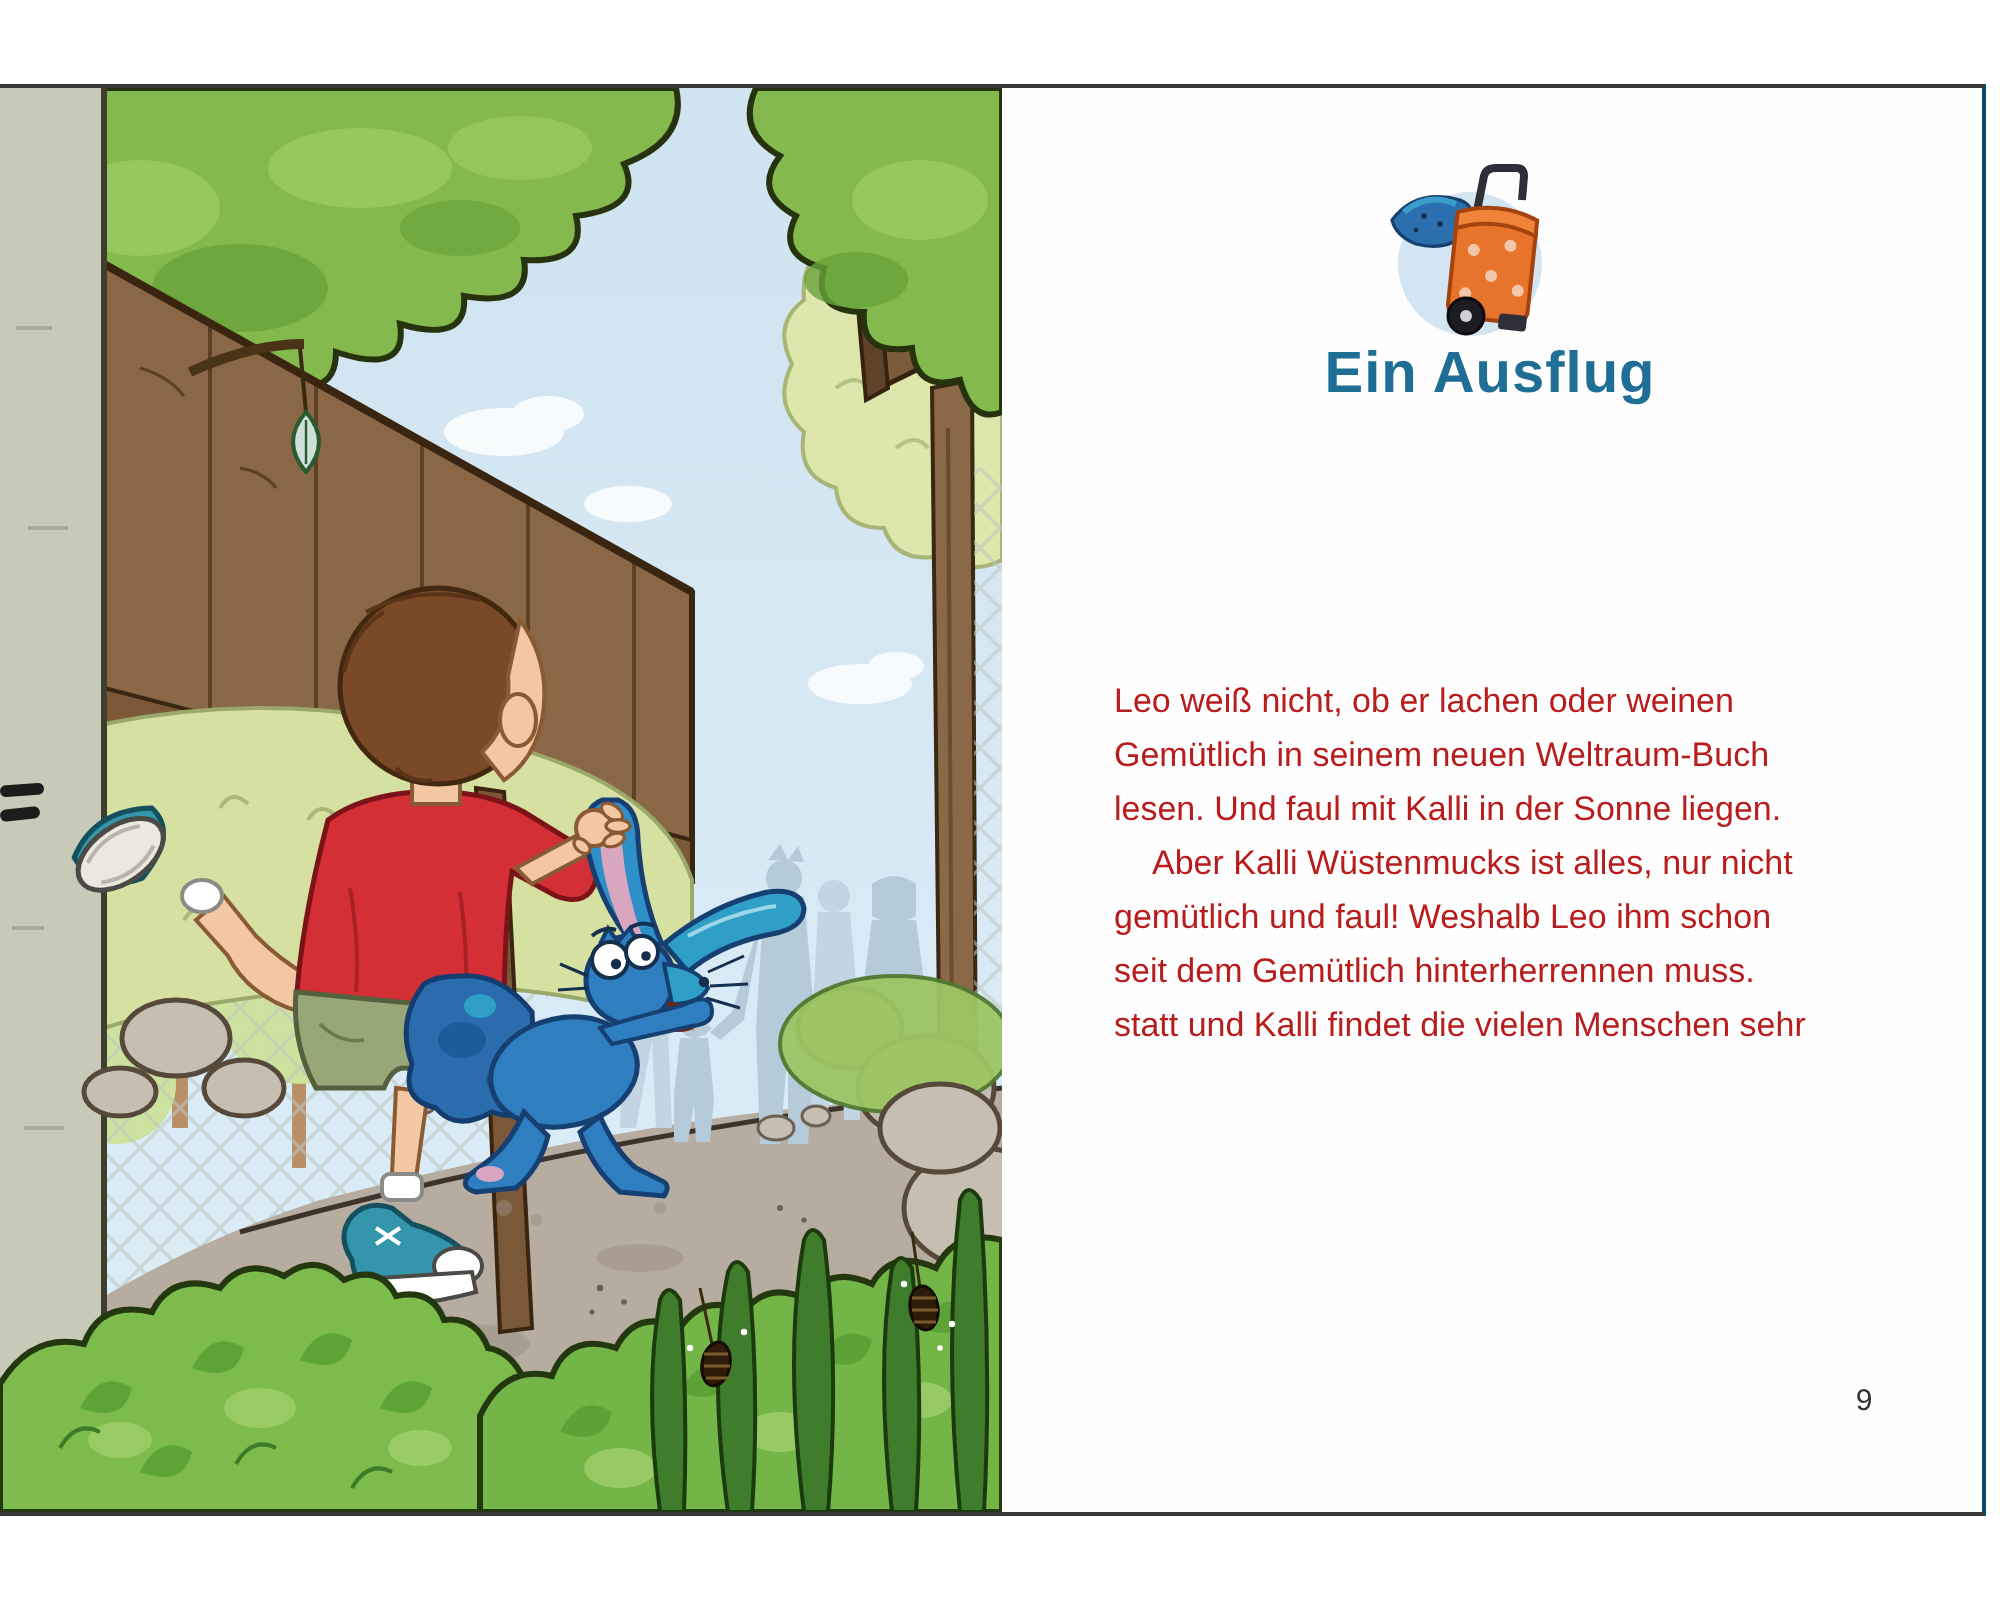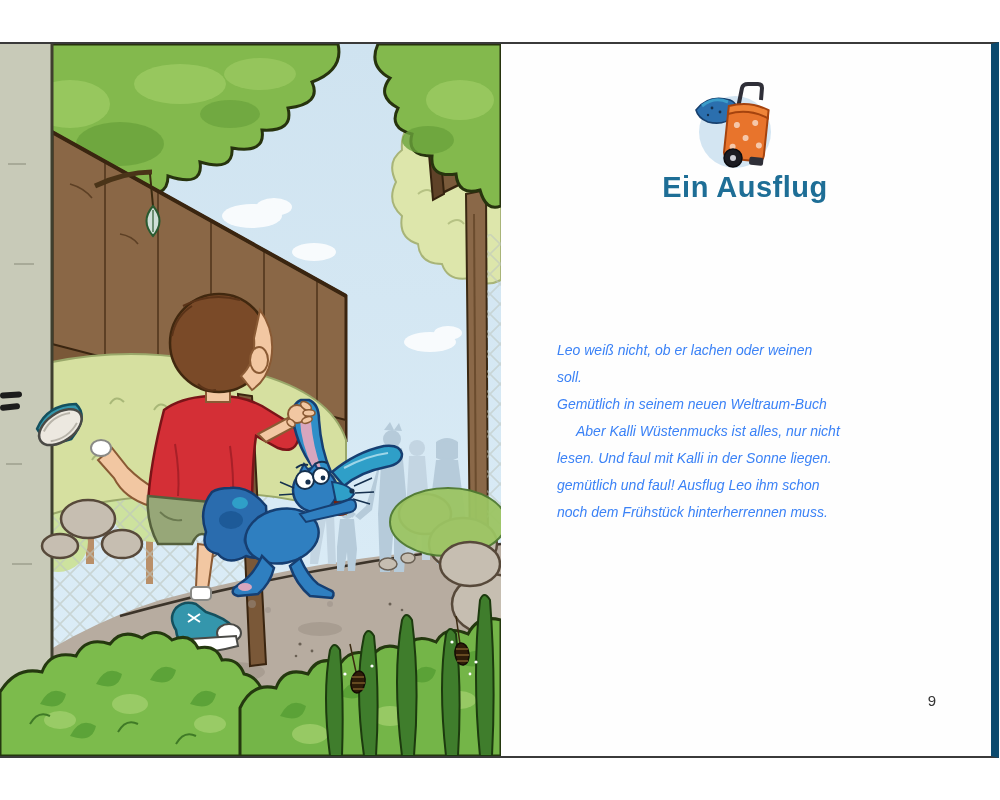--- a/index.html
+++ b/index.html
@@ -1,28 +1,28 @@
 <!DOCTYPE html>
 <html><head>
 <meta charset="utf-8">
 <style>
   html,body{margin:0;padding:0;background:#ffffff;}
   #stage{position:relative;width:1000px;height:800px;background:#ffffff;overflow:hidden;
          font-family:"Liberation Sans", sans-serif;}
   
   #book-frame{position:absolute;left:0;top:42px;width:991px;height:712px;background:#fefefe;
-              border-top:2px solid #3a3a3a;border-right:8px solid #0c4a6e;border-bottom:2px solid #3a3a3a;}
+              border-top:2px solid #3a3a3a;border-right:2px solid #0c4a6e;border-bottom:2px solid #3a3a3a;}
   #page-left{position:absolute;left:0;top:0;width:501px;height:712px;overflow:hidden;}
   #page-left svg{display:block;}
   #page-right{position:absolute;left:501px;top:0;width:488px;height:712px;background:#fefefe;}
   #chapter-icon{position:absolute;left:187px;top:38px;width:92px;height:90px;}
   #chapter-title{position:absolute;left:0;top:124px;width:488px;text-align:center;
                  color:#1e6e96;font-weight:bold;font-size:29px;line-height:39px;letter-spacing:.5px;}
-  #body-text{position:absolute;left:56px;top:293px;width:425px;color:#3b82f6;
-             font-size:14px;line-height:27px;font-style:italic;}
+  #body-text{position:absolute;left:56px;top:293px;width:425px;color:#b91c1c;
+             font-size:17px;line-height:27px;}
   #body-text .line{height:27px;white-space:nowrap;}
   #body-text .indent{padding-left:19px;}
   #page-number{position:absolute;left:416px;top:648px;width:30px;text-align:center;
                color:#333;font-size:15px;}
 </style>
 </head>
 <body>
 
 <div id="stage">
   <div id="book-frame">
@@ -374,25 +374,25 @@
           </g>
         </svg>
       </div>
 
       <div id="chapter-title">
         <div>Ein Ausflug</div>
       </div>
 
       <div id="body-text">
         <div class="line">Leo weiß nicht, ob er lachen oder weinen</div>
-        <div class="line">soll.</div>
         <div class="line">Gemütlich in seinem neuen Weltraum-Buch</div>
+        <div class="line">lesen. Und faul mit Kalli in der Sonne liegen.</div>
         <div class="line indent">Aber Kalli Wüstenmucks ist alles, nur nicht</div>
-        <div class="line">lesen. Und faul mit Kalli in der Sonne liegen.</div>
-        <div class="line">gemütlich und faul! Ausflug Leo ihm schon</div>
-        <div class="line">noch dem Frühstück hinterherrennen muss.</div>
+        <div class="line">gemütlich und faul! Weshalb Leo ihm schon</div>
+        <div class="line">seit dem Gemütlich hinterherrennen muss.</div>
+        <div class="line">statt und Kalli findet die vielen Menschen sehr</div>
       </div>
 
       <div id="page-number">9</div>
     </div>
 
   </div>
 </div>
 
 </body></html>

